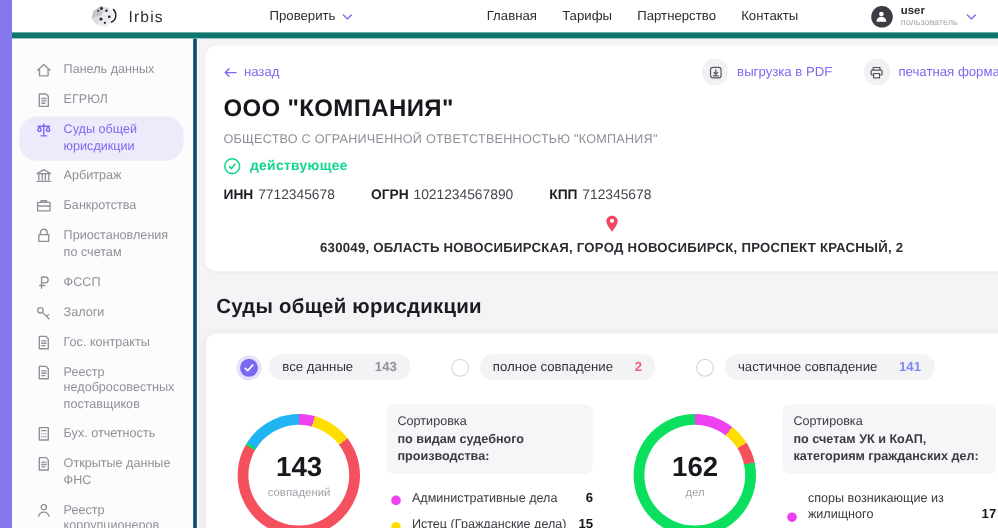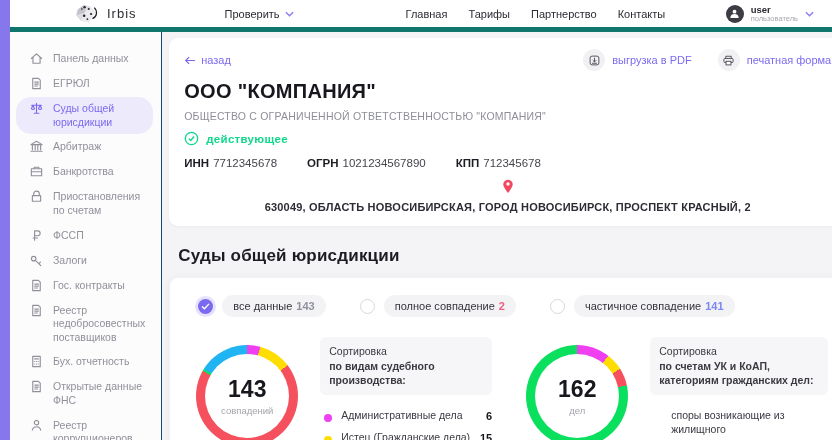--- a/index.html
+++ b/index.html
@@ -17,21 +17,21 @@
   .nav-item { font-size:11px; color:#2b2b33; cursor:pointer; }
   .user-box { margin-left:auto; display:flex; align-items:center; gap:7px; cursor:pointer; }
   .avatar { width:18px; height:18px; border-radius:50%; background:#3c3c44; display:flex; align-items:center; justify-content:center; }
   .user-meta { line-height:1.05; }
   .user-name { font-size:9.5px; font-weight:bold; color:#2b2b33; }
   .user-role { font-size:7.5px; color:#a6a6ae; }
   .chev { display:inline-block; }
 
   
   #layout { display:flex; height:408px; }
-  aside { width:170px; margin-left:10px; background:#fcfcfd; border-right:1px solid #0c4a6e; padding-top:14px; }
+  aside { width:170px; margin-left:10px; background:#fcfcfd; border-right:3px solid #0c4a6e; padding-top:14px; }
   .side-item { display:flex; align-items:flex-start; gap:9px; padding:5px 8px 5px 13px; margin:1px 8px 1px 6px; font-size:10.5px; line-height:1.3; color:#90909a; border-radius:15px; cursor:pointer; }
   .side-item .s-ico { flex:0 0 15px; height:15px; margin-top:-1px; }
   .side-item.active { background:#edeafc; color:#7b6af0; }
 
   main { flex:1; padding:6px 6px 0 7px; position:relative; }
   .card { background:#fff; border-radius:9px; }
   #top-card { padding:11px 16px 13px 15px; box-shadow:0 1px 3px rgba(30,30,60,.04); }
   .toolbar { display:flex; align-items:center; }
   .back-link { font-size:11px; color:#7b6af0; display:flex; align-items:center; gap:5px; cursor:pointer; }
   .tool-right { margin-left:auto; display:flex; gap:26px; }
@@ -46,38 +46,38 @@
   .ids-row span.v { color:#45454e; margin-left:4px; }
   .addr-row { display:flex; align-items:center; gap:7px; margin-top:10px; font-size:11px; color:#2c2c34; font-weight:bold; letter-spacing:.2px;flex-direction:column; }
 
   .section-title { font-size:17px; font-weight:bold; color:#1b1b22; margin:20px 0 11px 9px; letter-spacing:.2px; }
 
   #charts-card { padding:13px 18px 12px 18px; box-shadow:0 2px 10px rgba(30,30,60,.06); border:1px solid #f2f2f5; }
   .filters { display:flex; align-items:center; gap:34px; padding:4px 0 2px 10px; }
   .filter-opt { display:flex; align-items:center; gap:9px; cursor:pointer; }
   .radio { width:15px; height:15px; border-radius:50%; background:#fff; border:1.5px solid #d7d7df; }
   .radio.sel { border:none; background:#7b6af0; box-shadow:0 0 0 3px #e7e2fb; display:flex; align-items:center; justify-content:center; }
-  .filter-pill { background:#f3f3f6; border-radius:13px; padding:5px 11px; font-size:11px; color:#33333b; display:flex; gap:4px; align-items:center; }
+  .filter-pill { background:#f3f3f6; border-radius:13px; padding:5px 11px; font-size:11px; color:#33333b; display:flex; gap:18px; align-items:center; }
   .filter-count { font-weight:bold; }
 
   .charts-row { display:flex; margin-top:18px; padding-left:8px; }
   .chart-block { display:flex; gap:22px; }
   .chart-block + .chart-block { margin-left:34px; }
   .donut-wrap { position:relative; width:102px; height:102px; margin-top:8px; }
   .donut { width:102px; height:102px; border-radius:50%; }
   .donut-hole { position:absolute; left:9px; top:9px; width:84px; height:84px; background:#fff; border-radius:50%; }
   .donut-center { position:absolute; inset:0; display:flex; flex-direction:column; align-items:center; justify-content:center; }
   .donut-val { font-size:23px; font-weight:bold; color:#17171d; }
   .donut-lbl { font-size:9.5px; color:#a3a3ab; margin-top:2px; }
   .legend { width:172px; }
   .legend.wide { width:178px; }
   .legend-title { background:#f6f6f8; border-radius:6px; padding:7px 9px; font-size:10.5px; color:#3a3a42; line-height:1.4; }
   .legend-title b { display:block; }
   .legend-rows { margin-top:9px; }
-  .legend-row { display:flex; align-items:flex-end; gap:9px; padding:4px 0 4px 4px; }
+  .legend-row { display:flex; align-items:center; gap:9px; padding:4px 0 4px 4px; }
   .dot { flex:0 0 8px; width:8px; height:8px; border-radius:50%; margin-top:3px; }
   .l-label { flex:1; font-size:10.5px; color:#3a3a42; line-height:1.35; }
   .l-val { font-size:11px; font-weight:bold; color:#17171d; }
   svg { display:block; }
 </style>
 </head>
 <body>
 
 <div id="accent-strip"></div>
 

